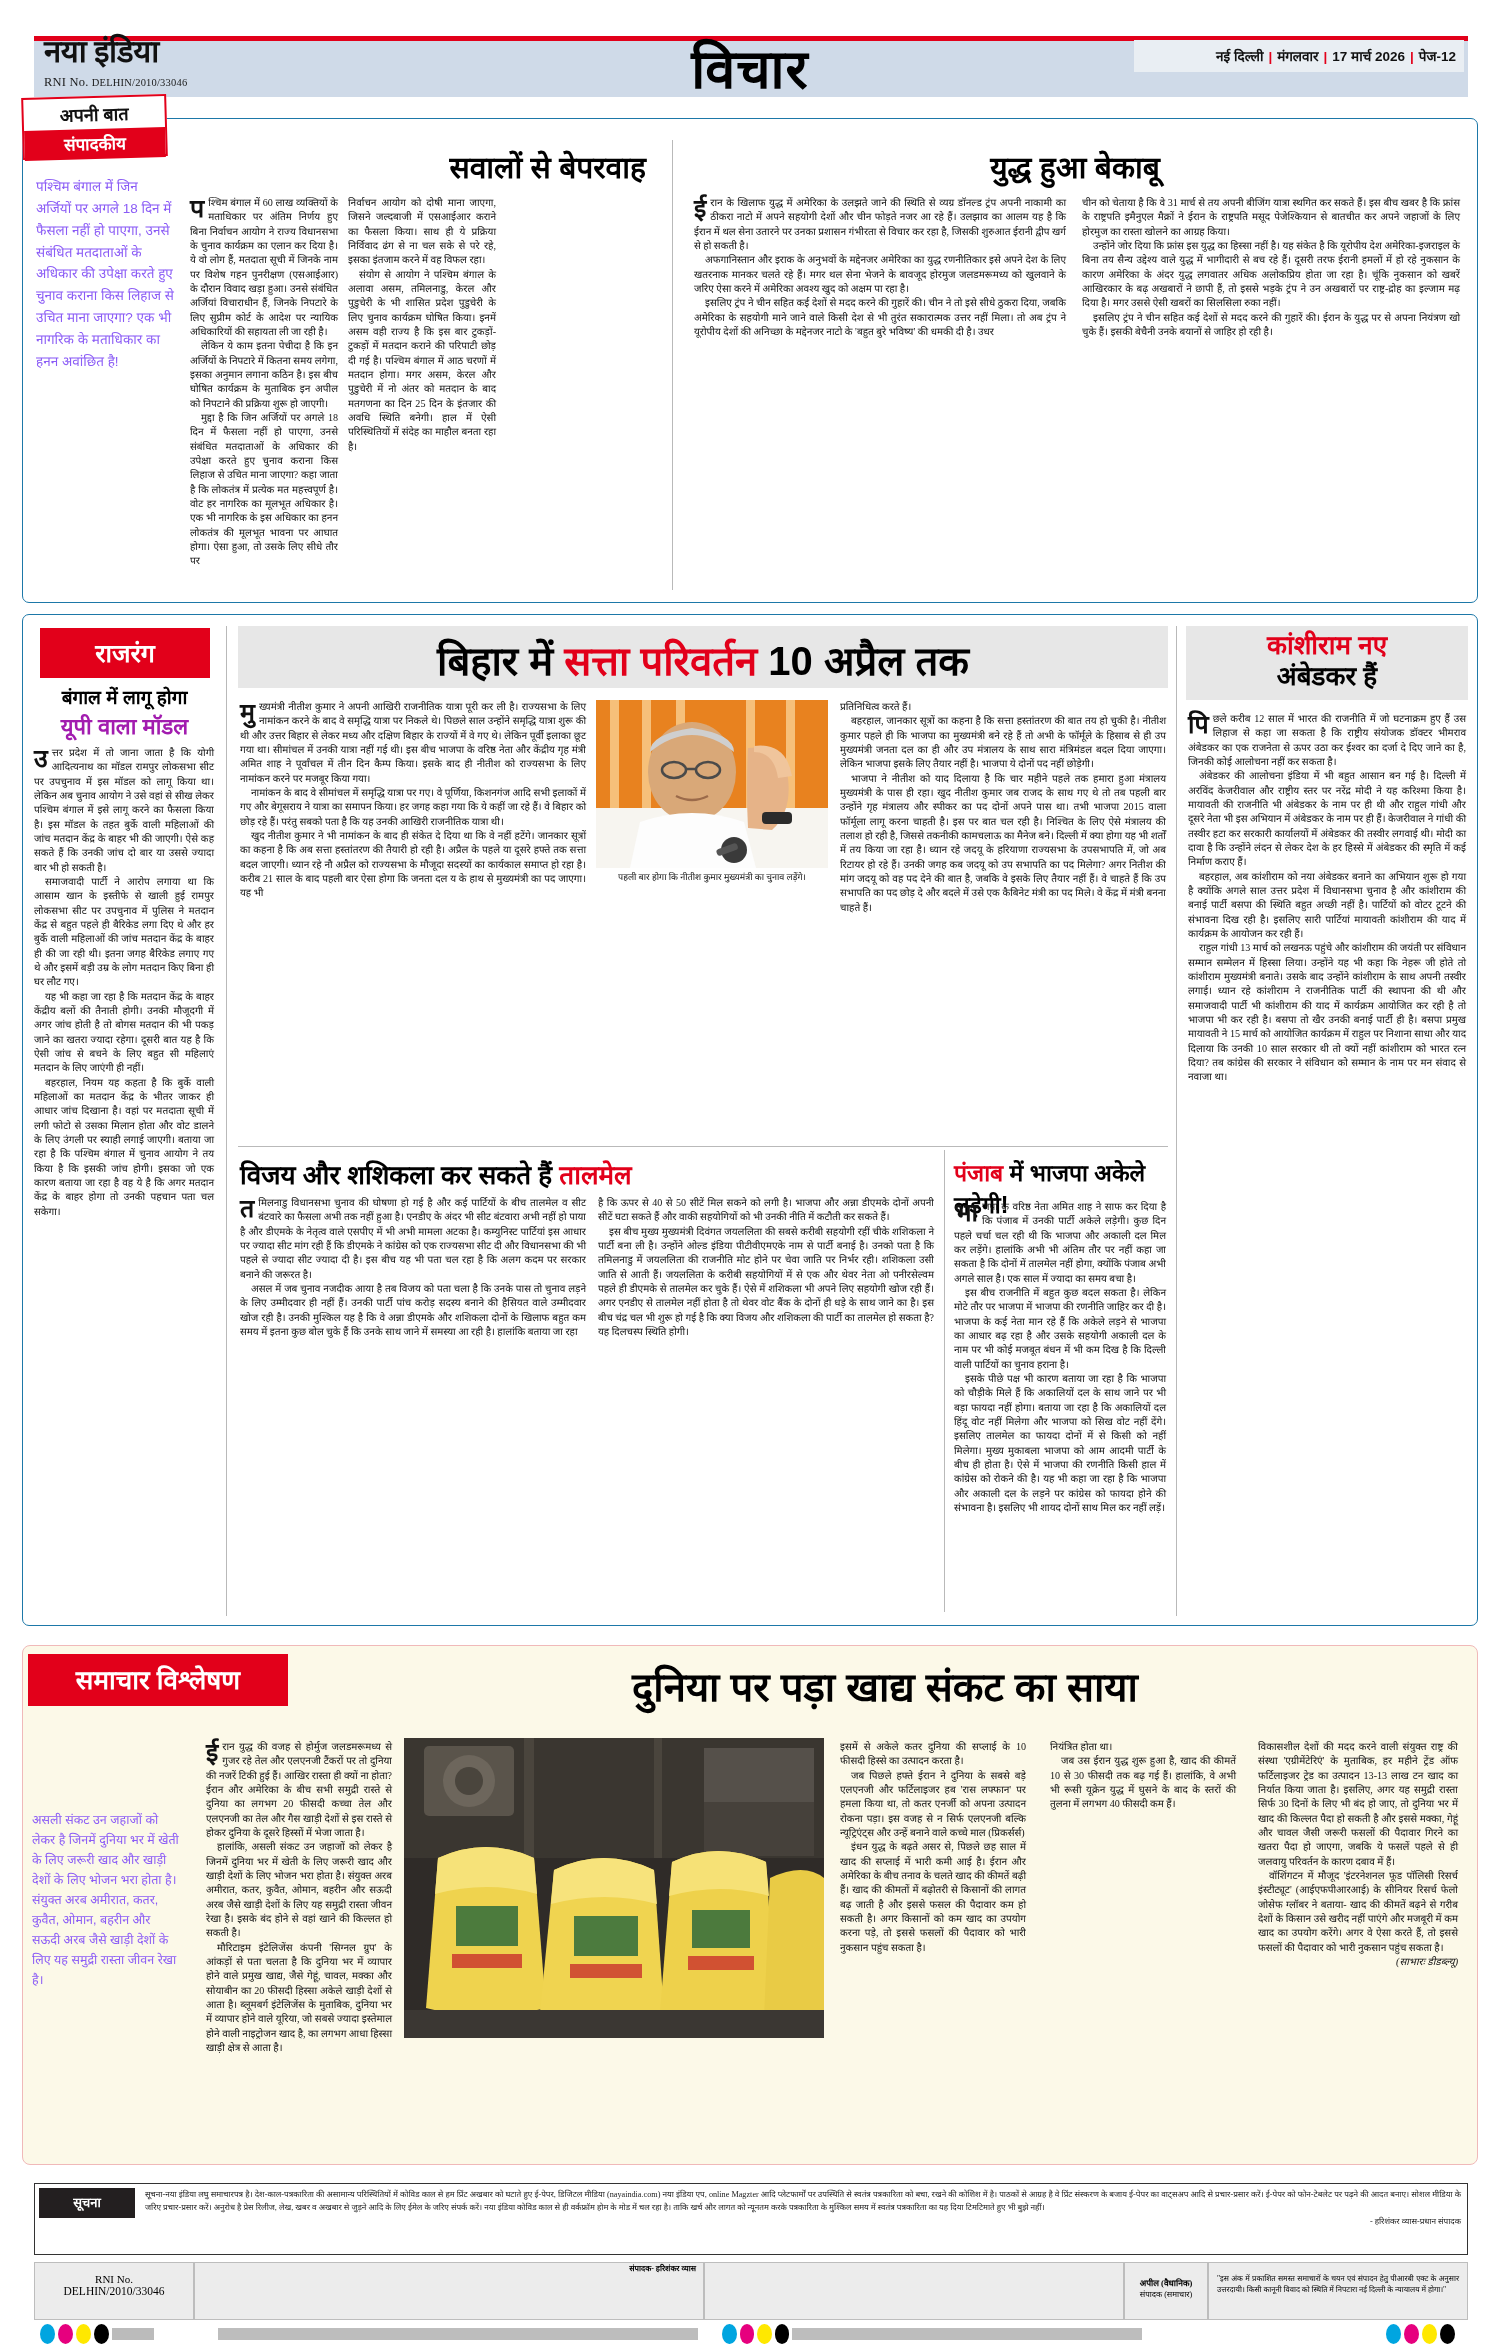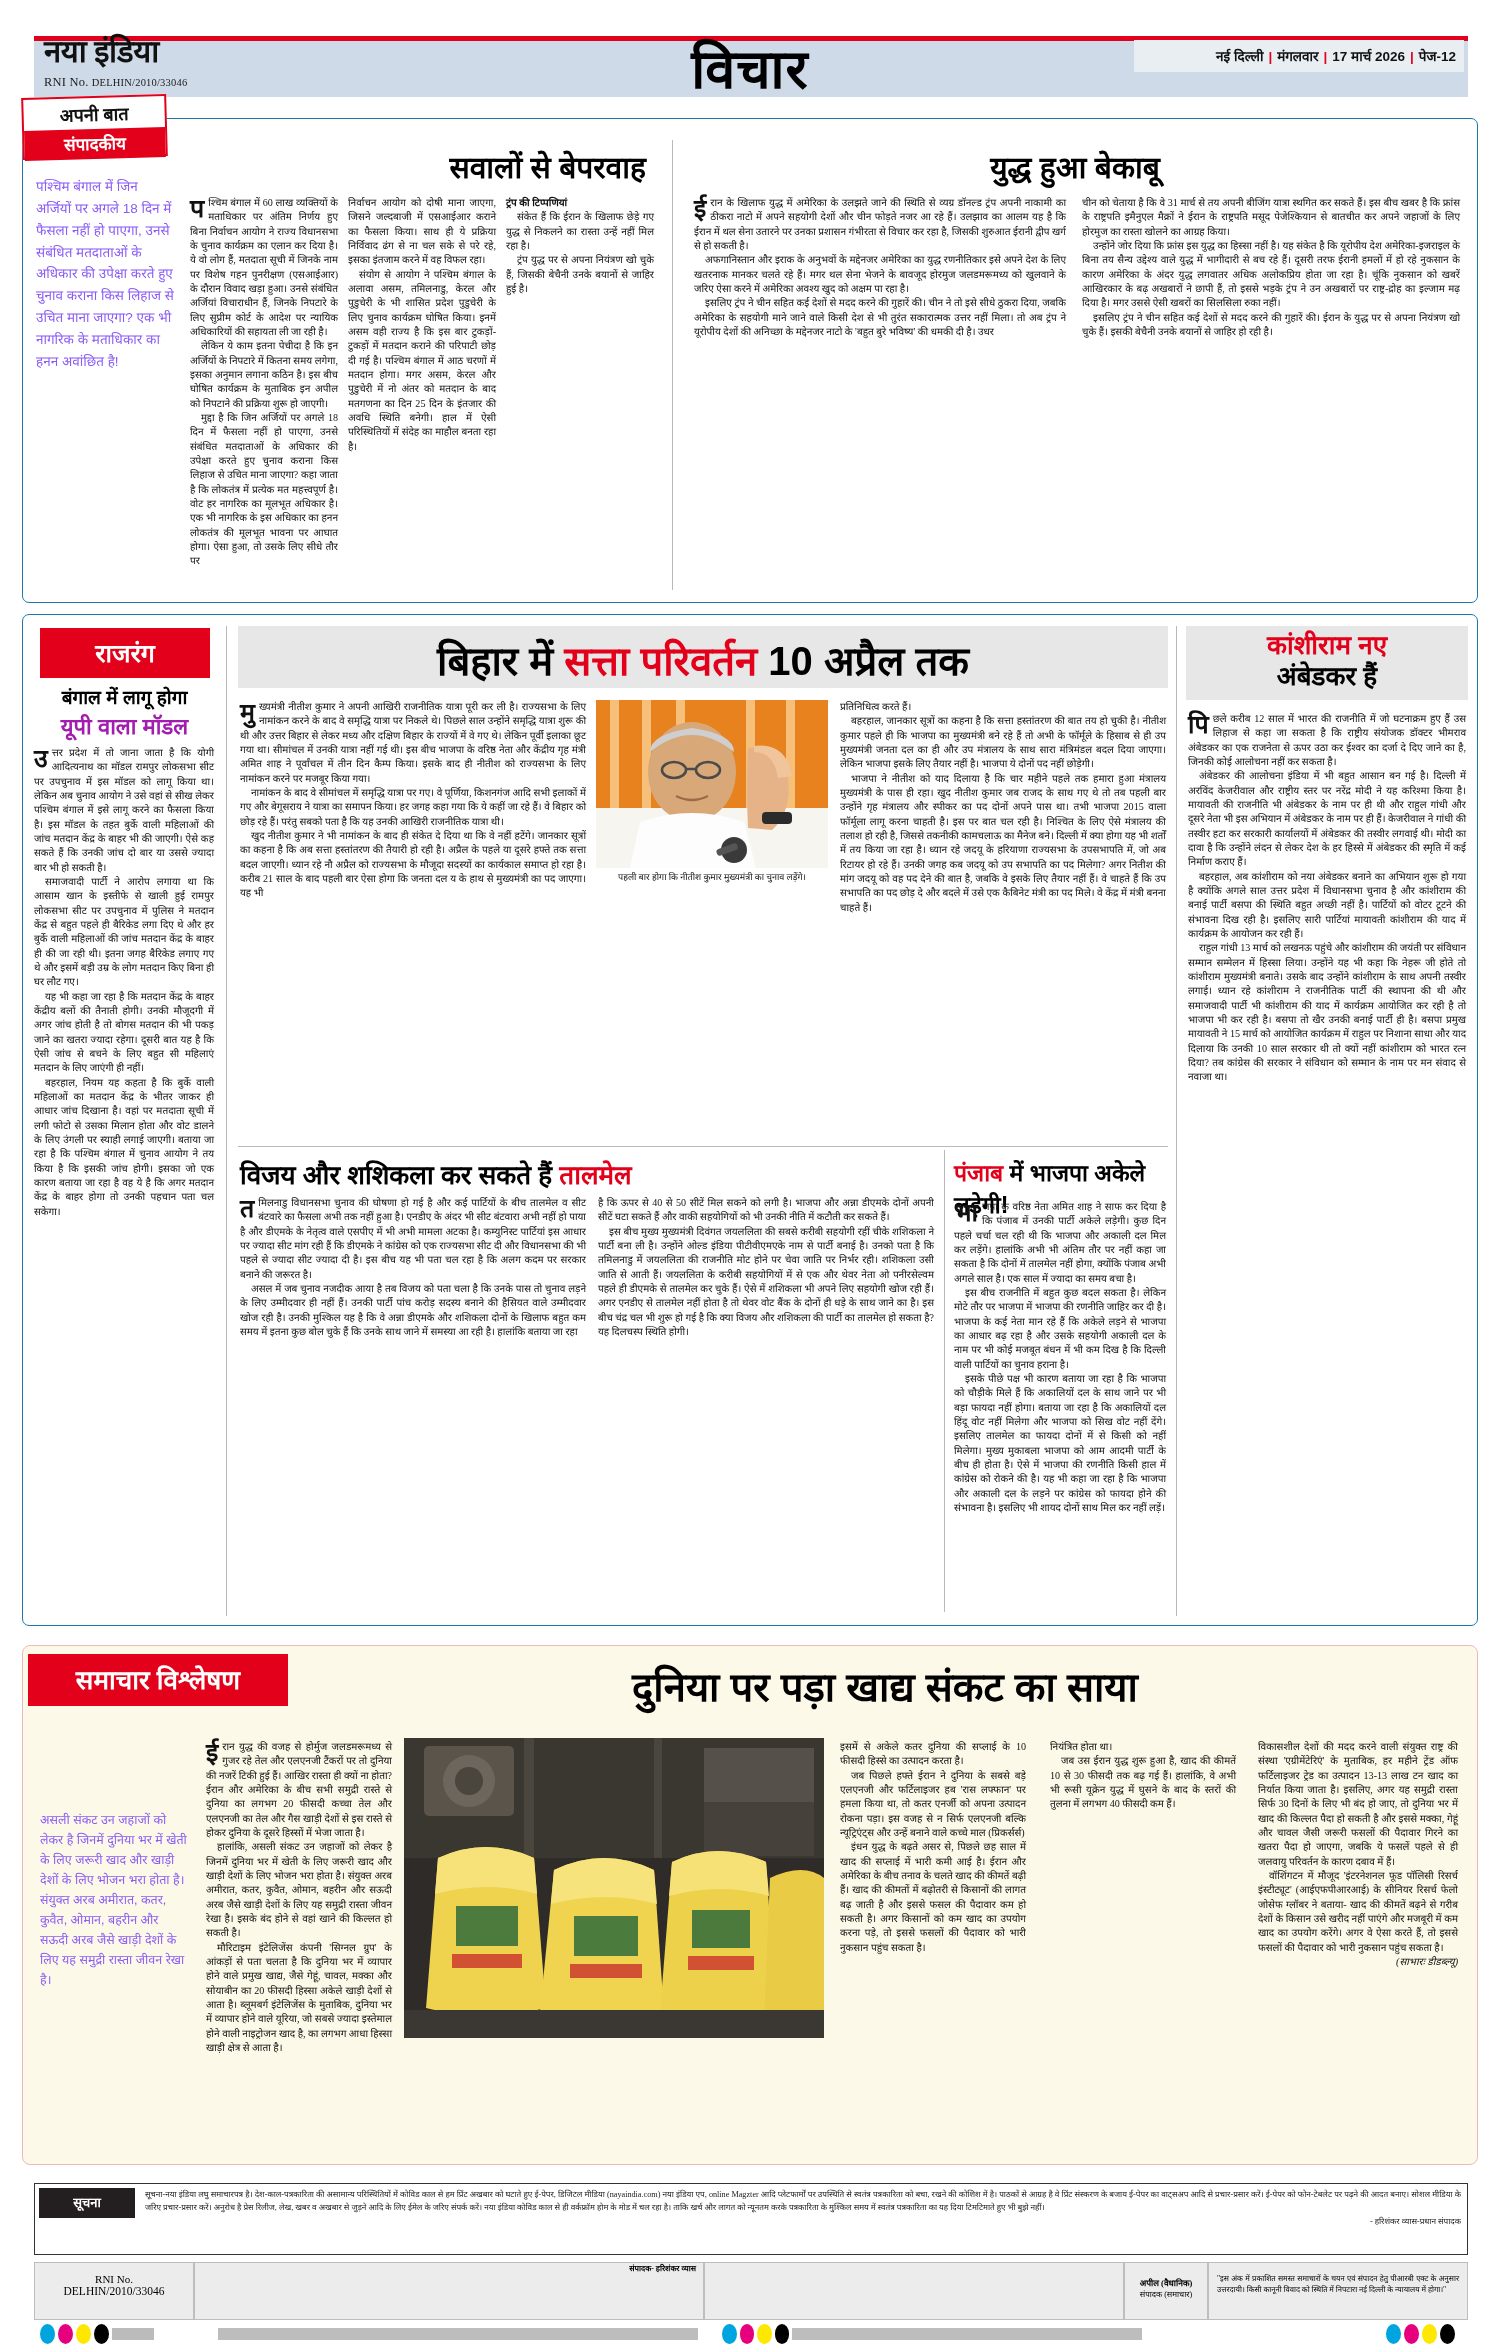--- a/index.html
+++ b/index.html
@@ -113,25 +113,20 @@
   <div class="hl" style="position:absolute; left:186px; top:146px; width:460px; font-size:30px; text-align:right;">सवालों से बेपरवाह</div>
 
   <div class="col" style="left:190px; top:196px; width:148px; height:385px;">
     <p><span class="dropcap">प</span><span>श्चिम बंगाल में 60 लाख व्यक्तियों के मताधिकार पर अंतिम निर्णय हुए बिना निर्वाचन आयोग ने राज्य विधानसभा के चुनाव कार्यक्रम का एलान कर दिया है। ये वो लोग हैं, मतदाता सूची में जिनके नाम पर विशेष गहन पुनरीक्षण (एसआईआर) के दौरान विवाद खड़ा हुआ। उनसे संबंधित अर्जियां विचाराधीन हैं, जिनके निपटारे के लिए सुप्रीम कोर्ट के आदेश पर न्यायिक अधिकारियों की सहायता ली जा रही है।</span></p>
     <p>लेकिन ये काम इतना पेचीदा है कि इन अर्जियों के निपटारे में कितना समय लगेगा, इसका अनुमान लगाना कठिन है। इस बीच घोषित कार्यक्रम के मुताबिक इन अपील को निपटाने की प्रक्रिया शुरू हो जाएगी।</p>
     <p>मुद्दा है कि जिन अर्जियों पर अगले 18 दिन में फैसला नहीं हो पाएगा, उनसे संबंधित मतदाताओं के अधिकार की उपेक्षा करते हुए चुनाव कराना किस लिहाज से उचित माना जाएगा? कहा जाता है कि लोकतंत्र में प्रत्येक मत महत्त्वपूर्ण है। वोट हर नागरिक का मूलभूत अधिकार है। एक भी नागरिक के इस अधिकार का हनन लोकतंत्र की मूलभूत भावना पर आघात होगा। ऐसा हुआ, तो उसके लिए सीधे तौर पर</p>
   </div>
   <div class="col" style="left:348px; top:196px; width:148px; height:385px;">
     <p>निर्वाचन आयोग को दोषी माना जाएगा, जिसने जल्दबाजी में एसआईआर कराने का फैसला किया। साथ ही ये प्रक्रिया निर्विवाद ढंग से ना चल सके से परे रहे, इसका इंतजाम करने में वह विफल रहा।</p>
     <p>संयोग से आयोग ने पश्चिम बंगाल के अलावा असम, तमिलनाडु, केरल और पुडुचेरी के भी शासित प्रदेश पुडुचेरी के लिए चुनाव कार्यक्रम घोषित किया। इनमें असम वही राज्य है कि इस बार टुकड़ों-टुकड़ों में मतदान कराने की परिपाटी छोड़ दी गई है। पश्चिम बंगाल में आठ चरणों में मतदान होगा। मगर असम, केरल और पुडुचेरी में नो अंतर को मतदान के बाद मतगणना का दिन 25 दिन के इंतजार की अवधि स्थिति बनेगी। हाल में ऐसी परिस्थितियों में संदेह का माहौल बनता रहा है।</p>
-  </div>
-  <div class="col" style="left:506px; top:196px; width:148px; height:385px;">
-    <p style="font-weight:bold; text-indent:0;">ट्रंप की टिप्पणियां</p>
-    <p>संकेत हैं कि ईरान के खिलाफ छेड़े गए युद्ध से निकलने का रास्ता उन्हें नहीं मिल रहा है।</p>
-    <p>ट्रंप युद्ध पर से अपना नियंत्रण खो चुके हैं, जिसकी बेचैनी उनके बयानों से जाहिर हुई है।</p>
   </div>
 
   <div class="divline" style="left:672px; top:140px; width:1.4px; height:450px;"></div>
 
   <div class="hl" style="position:absolute; left:690px; top:146px; width:770px; font-size:30px; text-align:center;">युद्ध हुआ बेकाबू</div>
 
   <div class="col" style="left:694px; top:196px; width:372px; height:385px;">
     <p><span class="dropcap">ई</span><span>रान के खिलाफ युद्ध में अमेरिका के उलझते जाने की स्थिति से व्यग्र डॉनल्ड ट्रंप अपनी नाकामी का ठीकरा नाटो में अपने सहयोगी देशों और चीन फोड़ते नजर आ रहे हैं। उलझाव का आलम यह है कि ईरान में थल सेना उतारने पर उनका प्रशासन गंभीरता से विचार कर रहा है, जिसकी शुरुआत ईरानी द्वीप खर्ग से हो सकती है।</span></p>
     <p>अफगानिस्तान और इराक के अनुभवों के मद्देनजर अमेरिका का युद्ध रणनीतिकार इसे अपने देश के लिए खतरनाक मानकर चलते रहे हैं। मगर थल सेना भेजने के बावजूद होरमुज जलडमरूमध्य को खुलवाने के जरिए ऐसा करने में अमेरिका अवश्य खुद को अक्षम पा रहा है।</p>
     <p>इसलिए ट्रंप ने चीन सहित कई देशों से मदद करने की गुहारें की। चीन ने तो इसे सीधे ठुकरा दिया, जबकि अमेरिका के सहयोगी माने जाने वाले किसी देश से भी तुरंत सकारात्मक उत्तर नहीं मिला। तो अब ट्रंप ने यूरोपीय देशों की अनिच्छा के मद्देनजर नाटो के 'बहुत बुरे भविष्य' की धमकी दी है। उधर</p>
@@ -238,21 +233,21 @@
     <p><span class="dropcap">भा</span><span>जपा के वरिष्ठ नेता अमित शाह ने साफ कर दिया है कि पंजाब में उनकी पार्टी अकेले लड़ेगी। कुछ दिन पहले चर्चा चल रही थी कि भाजपा और अकाली दल मिल कर लड़ेंगे। हालांकि अभी भी अंतिम तौर पर नहीं कहा जा सकता है कि दोनों में तालमेल नहीं होगा, क्योंकि पंजाब अभी अगले साल है। एक साल में ज्यादा का समय बचा है।</span></p>
     <p>इस बीच राजनीति में बहुत कुछ बदल सकता है। लेकिन मोटे तौर पर भाजपा में भाजपा की रणनीति जाहिर कर दी है। भाजपा के कई नेता मान रहे हैं कि अकेले लड़ने से भाजपा का आधार बढ़ रहा है और उसके सहयोगी अकाली दल के नाम पर भी कोई मजबूत बंधन में भी कम दिख है कि दिल्ली वाली पार्टियों का चुनाव हराना है।</p>
     <p>इसके पीछे पक्ष भी कारण बताया जा रहा है कि भाजपा को चौड़ीके मिले हैं कि अकालियों दल के साथ जाने पर भी बड़ा फायदा नहीं होगा। बताया जा रहा है कि अकालियों दल हिंदू वोट नहीं मिलेगा और भाजपा को सिख वोट नहीं देंगे। इसलिए तालमेल का फायदा दोनों में से किसी को नहीं मिलेगा। मुख्य मुकाबला भाजपा को आम आदमी पार्टी के बीच ही होता है। ऐसे में भाजपा की रणनीति किसी हाल में कांग्रेस को रोकने की है। यह भी कहा जा रहा है कि भाजपा और अकाली दल के लड़ने पर कांग्रेस को फायदा होने की संभावना है। इसलिए भी शायद दोनों साथ मिल कर नहीं लड़ें।</p>
   </div>
 
   <div class="analysis"></div>
 
   <div class="badge-red" style="position:absolute; left:28px; top:1654px; width:260px; height:52px; font-size:26px; line-height:52px;">समाचार विश्लेषण</div>
   <div class="hl" style="position:absolute; left:300px; top:1658px; width:1170px; font-size:40px; text-align:center;">दुनिया पर पड़ा खाद्य संकट का साया</div>
 
-  <div class="pull" style="left:40px; top:1810px; width:150px; font-size:12.5px; line-height:1.6;">असली संकट उन जहाजों को लेकर है जिनमें दुनिया भर में खेती के लिए जरूरी खाद और खाड़ी देशों के लिए भोजन भरा होता है। संयुक्त अरब अमीरात, कतर, कुवैत, ओमान, बहरीन और सऊदी अरब जैसे खाड़ी देशों के लिए यह समुद्री रास्ता जीवन रेखा है।</div>
+  <div class="pull" style="left:32px; top:1810px; width:150px; font-size:12.5px; line-height:1.6;">असली संकट उन जहाजों को लेकर है जिनमें दुनिया भर में खेती के लिए जरूरी खाद और खाड़ी देशों के लिए भोजन भरा होता है। संयुक्त अरब अमीरात, कतर, कुवैत, ओमान, बहरीन और सऊदी अरब जैसे खाड़ी देशों के लिए यह समुद्री रास्ता जीवन रेखा है।</div>
 
   <div class="col" style="left:206px; top:1740px; width:186px; height:390px;">
     <p><span class="dropcap">ई</span><span>रान युद्ध की वजह से होर्मुज जलडमरूमध्य से गुजर रहे तेल और एलएनजी टैंकरों पर तो दुनिया की नजरें टिकी हुई हैं। आखिर रास्ता ही क्यों ना होता? ईरान और अमेरिका के बीच सभी समुद्री रास्ते से दुनिया का लगभग 20 फीसदी कच्चा तेल और एलएनजी का तेल और गैस खाड़ी देशों से इस रास्ते से होकर दुनिया के दूसरे हिस्सों में भेजा जाता है।</span></p>
     <p>हालांकि, असली संकट उन जहाजों को लेकर है जिनमें दुनिया भर में खेती के लिए जरूरी खाद और खाड़ी देशों के लिए भोजन भरा होता है। संयुक्त अरब अमीरात, कतर, कुवैत, ओमान, बहरीन और सऊदी अरब जैसे खाड़ी देशों के लिए यह समुद्री रास्ता जीवन रेखा है। इसके बंद होने से वहां खाने की किल्लत हो सकती है।</p>
     <p>मौरिटाइम इंटेलिजेंस कंपनी 'सिग्नल ग्रुप' के आंकड़ों से पता चलता है कि दुनिया भर में व्यापार होने वाले प्रमुख खाद्य, जैसे गेहूं, चावल, मक्का और सोयाबीन का 20 फीसदी हिस्सा अकेले खाड़ी देशों से आता है। ब्लूमबर्ग इंटेलिजेंस के मुताबिक, दुनिया भर में व्यापार होने वाले यूरिया, जो सबसे ज्यादा इस्तेमाल होने वाली नाइट्रोजन खाद है, का लगभग आधा हिस्सा खाड़ी क्षेत्र से आता है।</p>
   </div>
 
   <div class="photo" style="left:404px; top:1738px; width:420px; height:300px;">
     <svg width="420" height="300" viewBox="0 0 420 300">
       <rect width="420" height="300" fill="#2f2b28"></rect>

